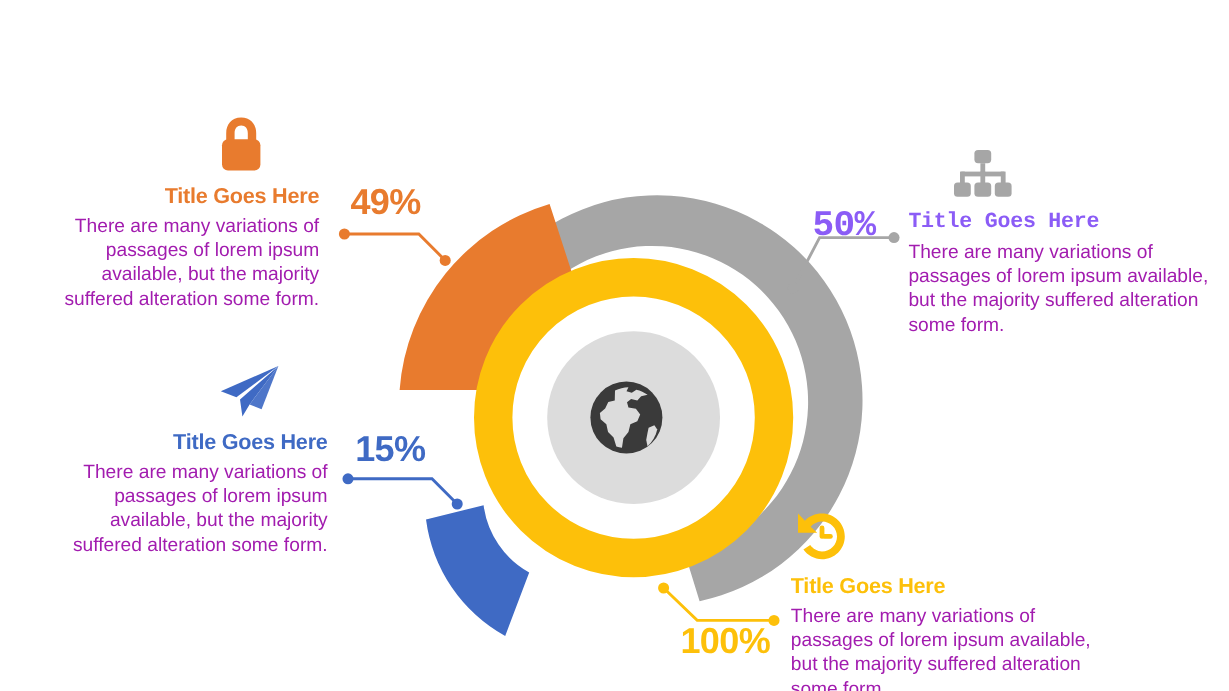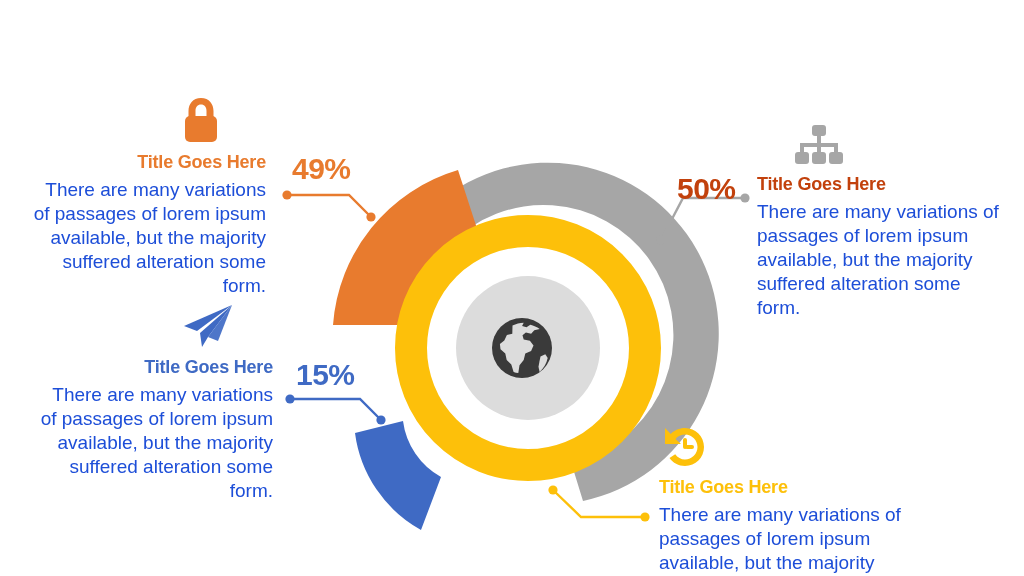--- a/index.html
+++ b/index.html
@@ -33,23 +33,23 @@
   }
   .callout .c-title {
     font-size: 18px;
     font-weight: bold;
     letter-spacing: -0.2px;
     line-height: 1.1;
     margin: 0 0 5px 0;
     white-space: nowrap;
   }
   .callout .c-body {
-    font-size: 19px;
+    font-size: 16px;
     line-height: 1.27;
-    color: #1d4ed8;
+    color: #a21caf;
     margin: 0;
   }
   .align-right { text-align: right; }
   .align-left  { text-align: left; }
 
   .icon-wrap {
     display: block;
     margin-bottom: 5px;
   }
 
@@ -72,21 +72,21 @@
     font-weight: bold;
     letter-spacing: -0.5px;
     white-space: nowrap;
   }
   #pct-20  { left: 292px; top: 152px; }
   #pct-50  { left: 677px; top: 172px; }
   #pct-10  { left: 296px; top: 358px; }
   #pct-100 { left: 567px; top: 518px; }
 
   .t-orange { color: #e87b2e; }
-  .t-gray   { color: #c2410c; }
+  .t-gray   { color: #8b5cf6; font-family: Liberation Mono, monospace; }
   .t-blue   { color: #3f6ac4; }
   .t-yellow { color: #fdc00a; }
 </style>
 </head>
 <body>
 
 <div class="stage">
 
   <svg class="chart-layer" viewBox="0 0 1024 576">
 
@@ -157,20 +157,21 @@
     <g>
       <polyline points="553,490 581,517 645,517" fill="none" stroke="#fdc00a" stroke-width="2.4"></polyline>
       <circle cx="553" cy="490" r="4.6" fill="#fdc00a"></circle>
       <circle cx="645" cy="517" r="4.6" fill="#fdc00a"></circle>
     </g>
   </svg>
 
   <div class="pct t-orange" id="pct-20">49%</div>
   <div class="pct t-gray" id="pct-50">50%</div>
   <div class="pct t-blue" id="pct-10">15%</div>
+  <div class="pct t-yellow" id="pct-100">100%</div>
 
   <div class="callout align-right" id="callout-lock">
     <span class="icon-wrap">
       <svg width="44" height="48" viewBox="0 0 44 48">
         <path fill="#e87b2e" d="M22,2 C13.7,2 9.5,8.2 9.5,15 L9.5,22 L16.5,22 L16.5,15
                  C16.5,11.1 18.6,8.6 22,8.6 C25.4,8.6 27.5,11.1 27.5,15
                  L27.5,22 L34.5,22 L34.5,15 C34.5,8.2 30.3,2 22,2 Z"></path>
         <rect x="6" y="20" width="32" height="26" rx="5" fill="#e87b2e"></rect>
       </svg>
     </span>

